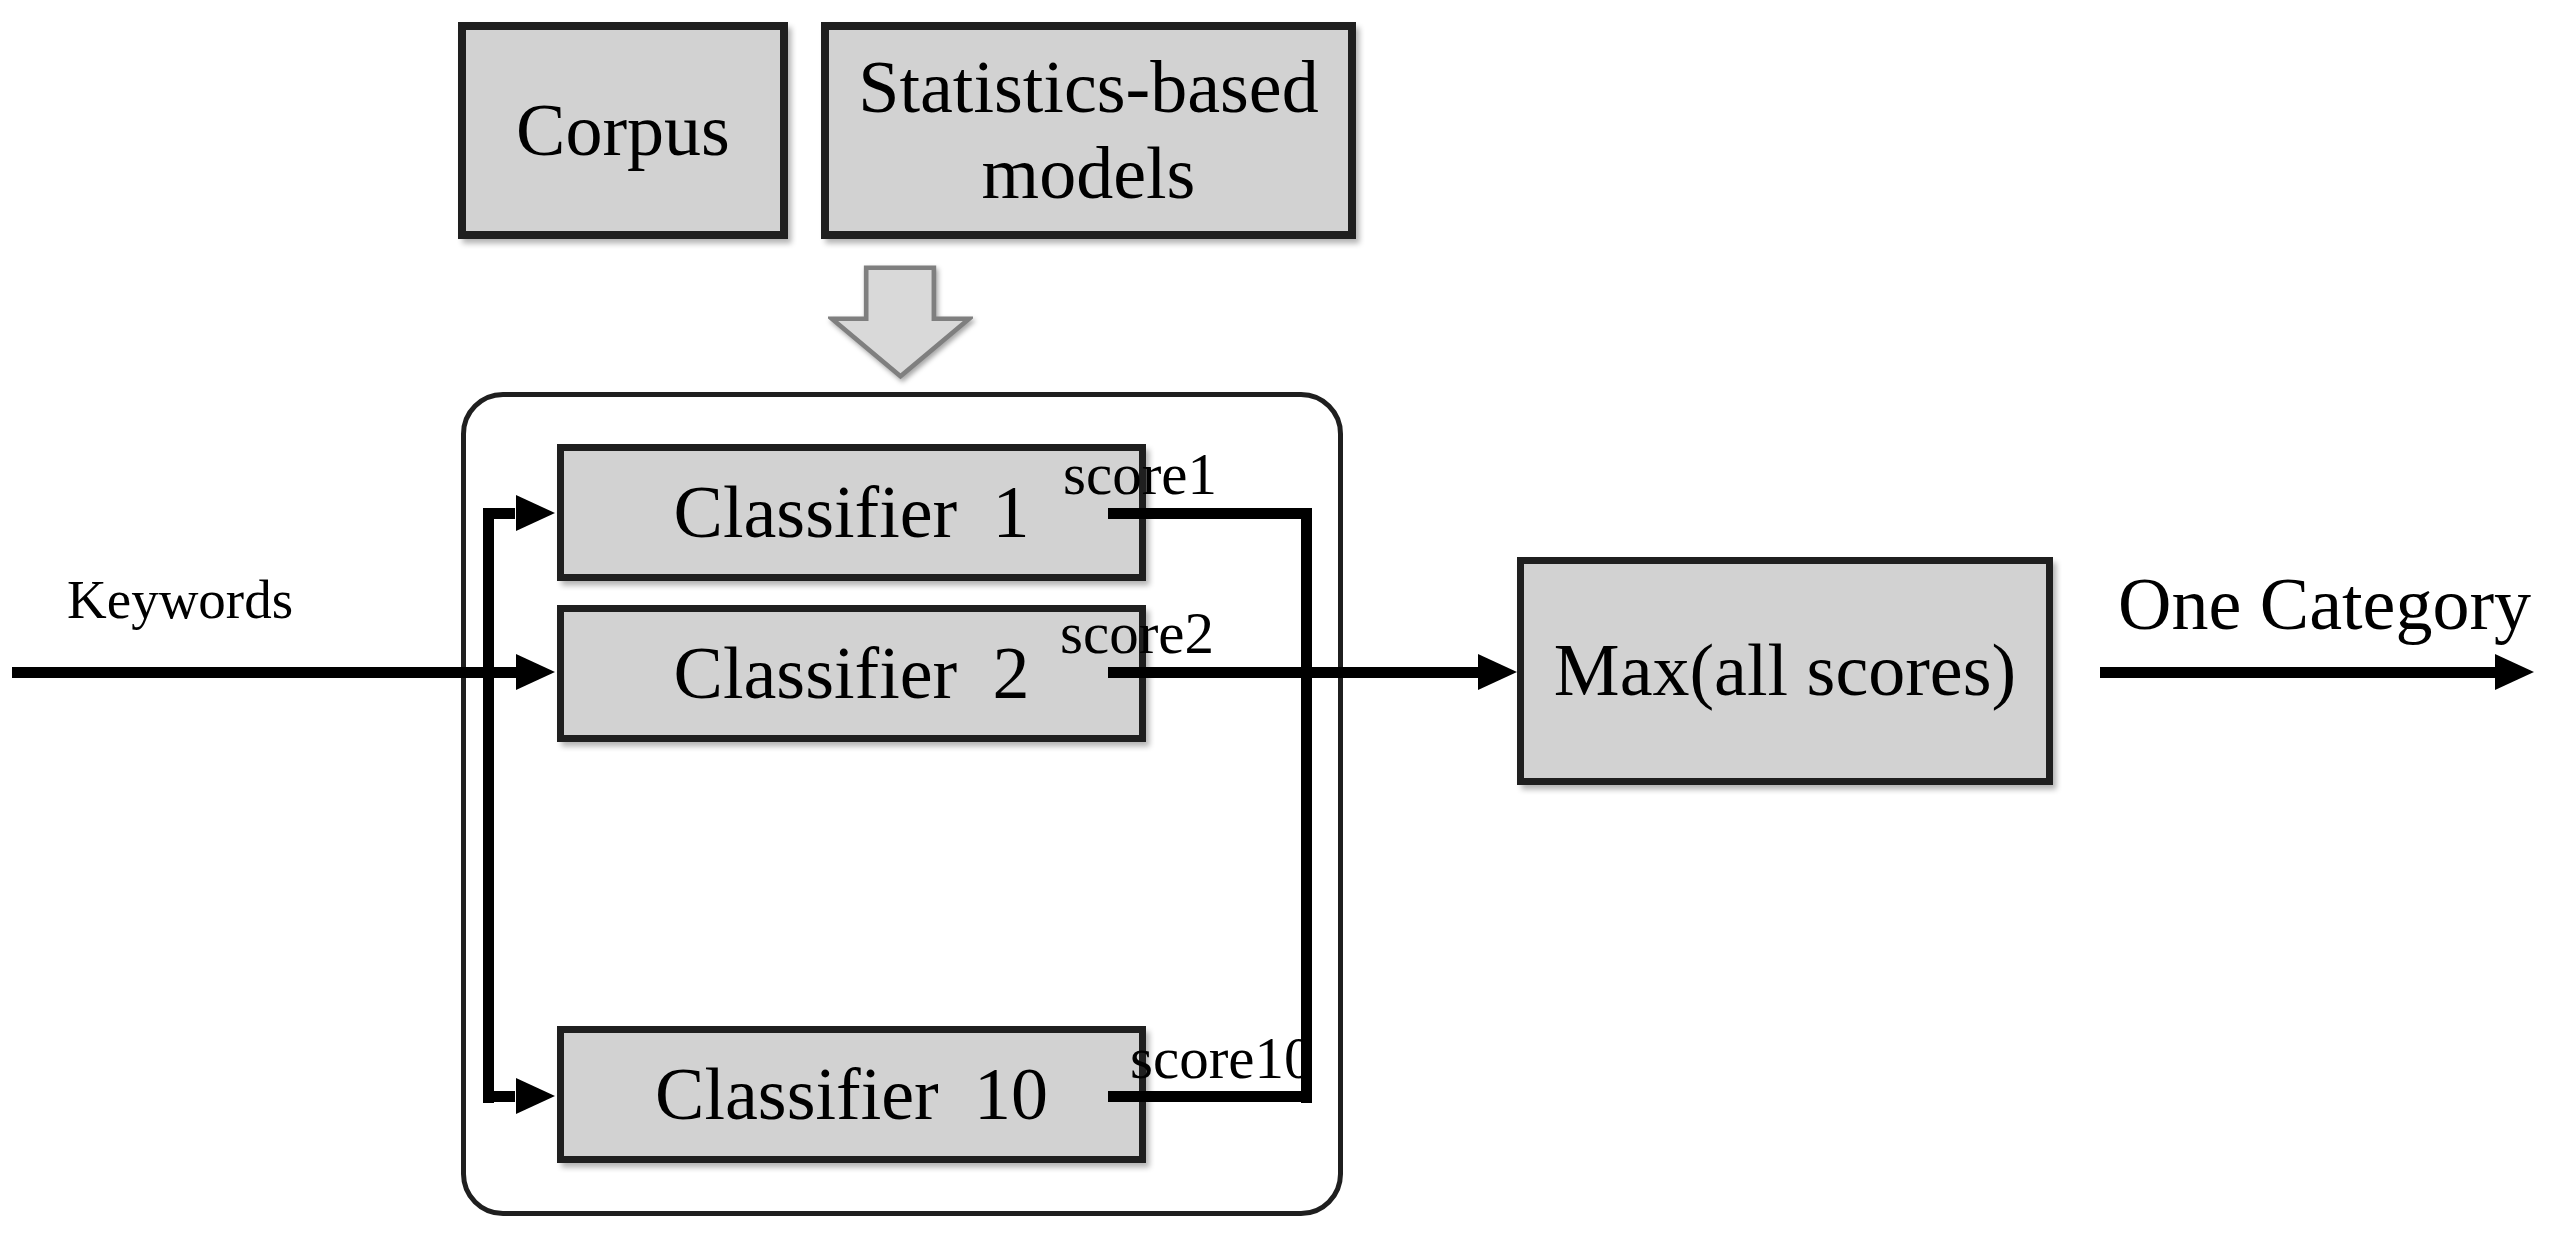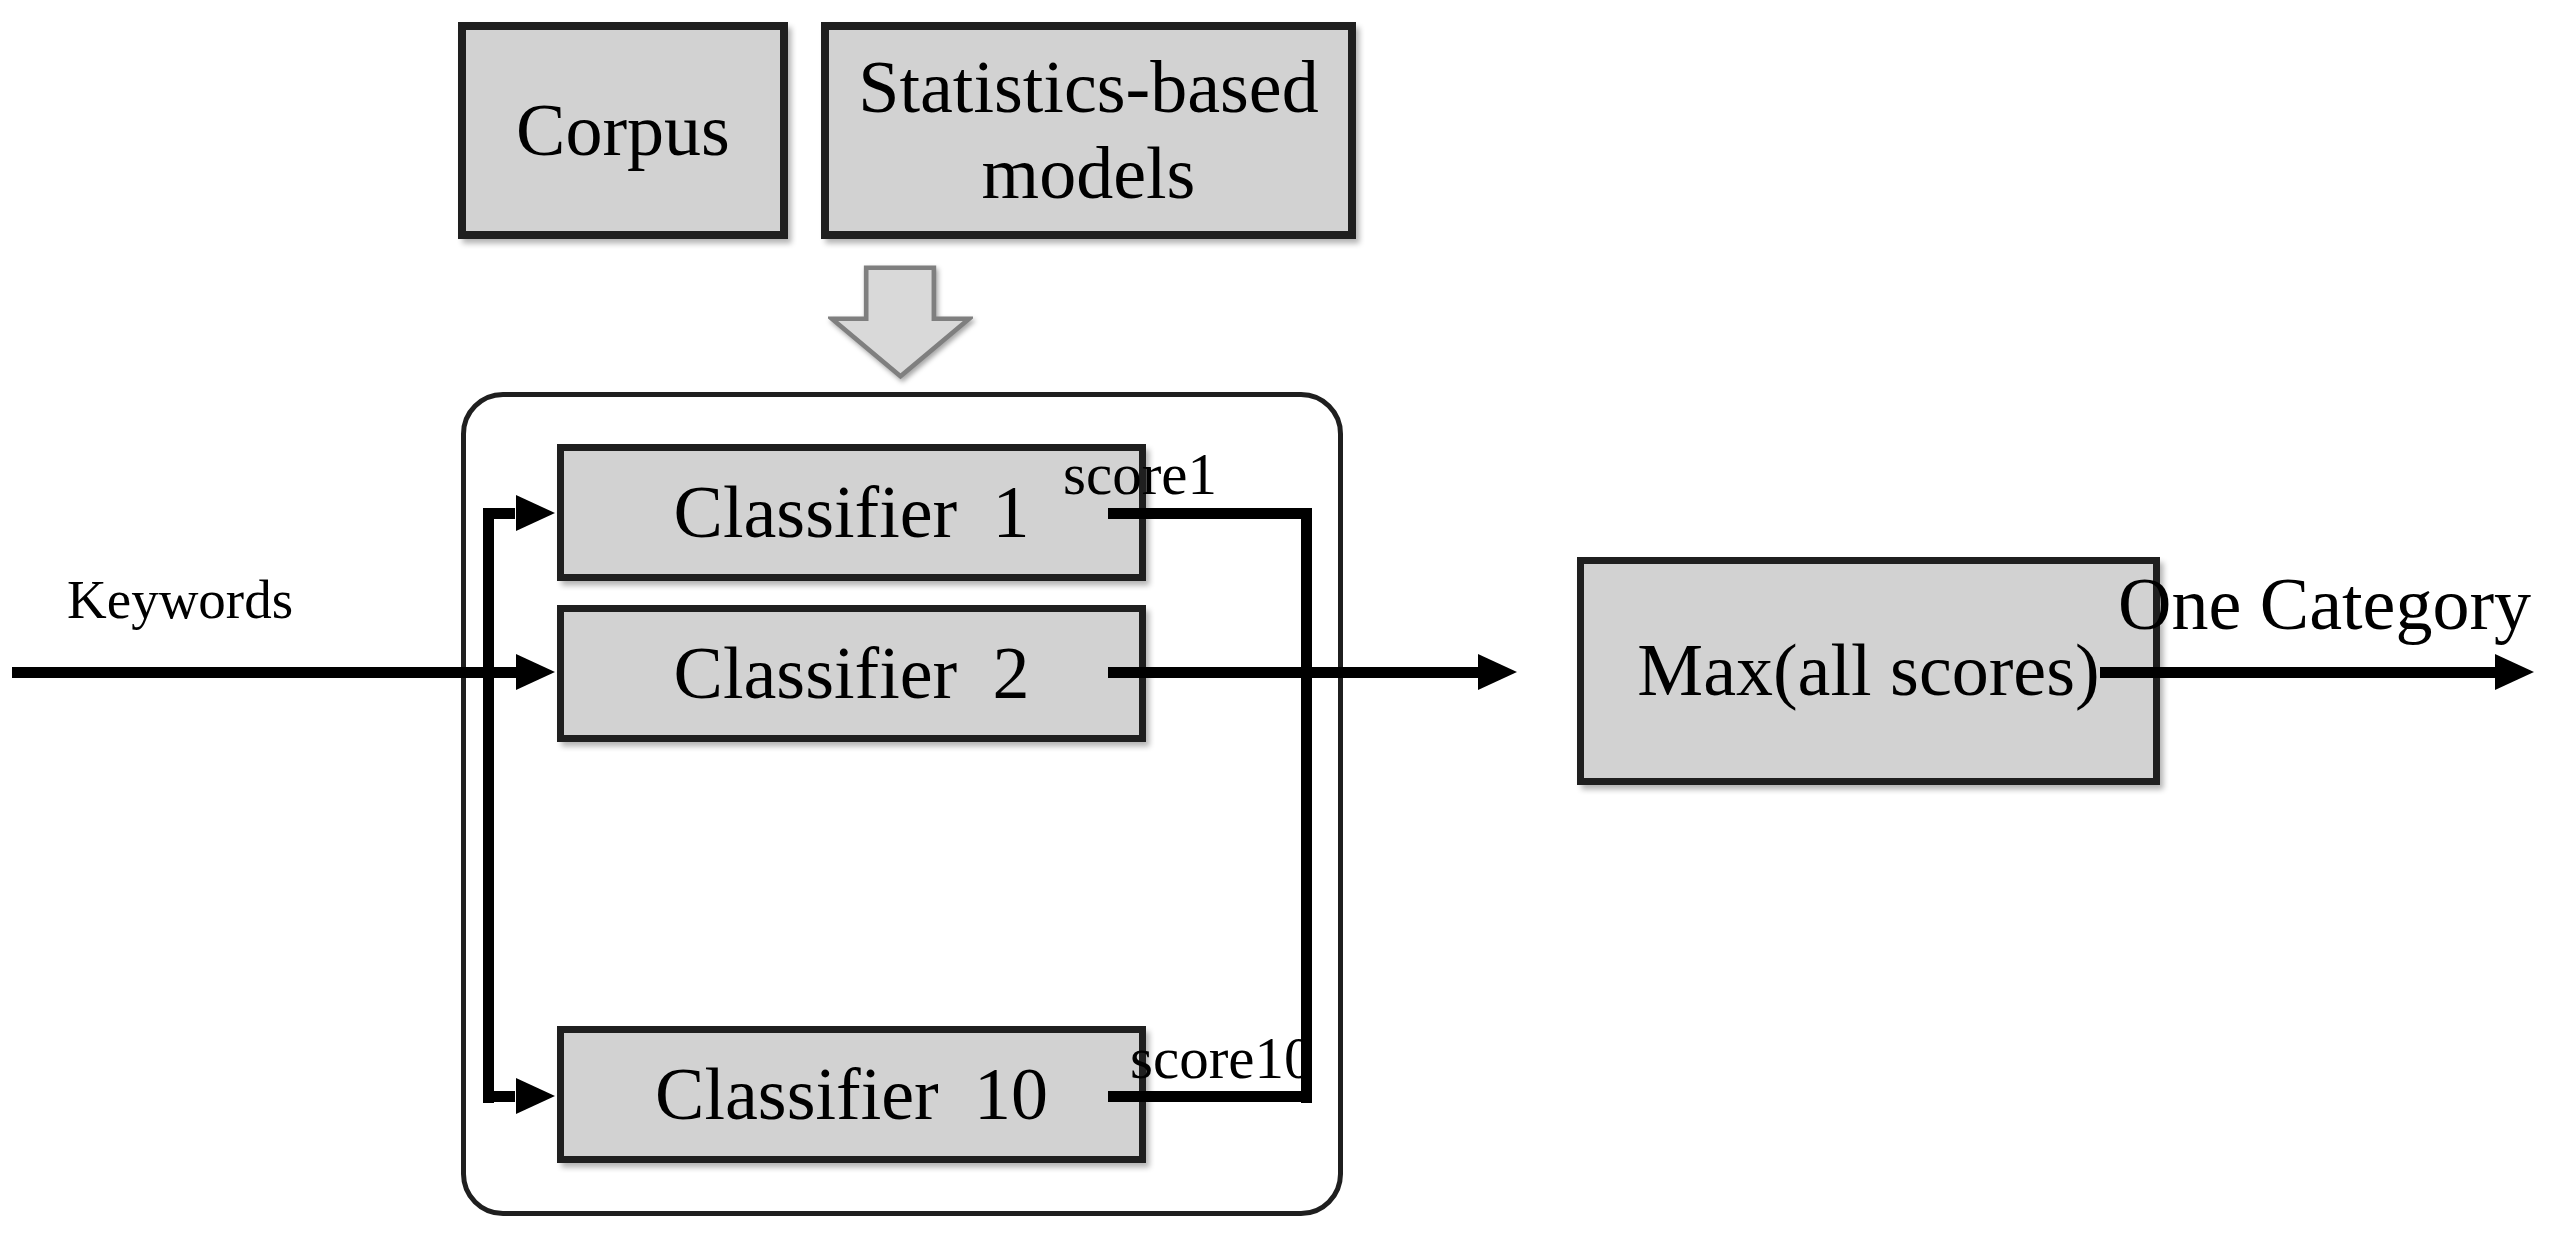--- a/index.html
+++ b/index.html
@@ -24,21 +24,21 @@
     box-shadow:3.7px 4.6px 5.6px rgba(0,0,0,0.30);
   }
   .corpus{left:458px;top:22px;width:330px;height:217px;border-width:8.4px;}
   .stats{left:821px;top:22px;width:535px;height:217px;border-width:8.4px;padding:0 13px;}
   .container-rect{
     position:absolute;box-sizing:border-box;left:461px;top:392px;width:882px;height:824px;
     border:5.6px solid var(--box_border);border-radius:42px;background:transparent;
   }
   .classifier{left:557px;width:589px;height:137px;word-spacing:16.7px;}
   .c1{top:444px;} .c2{top:605px;} .c10{top:1026px;}
-  .maxbox{left:1577px;top:557px;width:583px;height:228px;}
+  .maxbox{left:1517px;top:557px;width:536px;height:228px;}
   .hline,.vline{position:absolute;background:var(--line_color);}
   .arrowhead{
     position:absolute;width:0;height:0;
     border-top:18.6px solid transparent;border-bottom:18.6px solid transparent;
     border-left:39px solid var(--line_color);
   }
   .lbl{position:absolute;white-space:nowrap;}
   .keywords-lbl{left:67px;top:568px;width:371px;font-size:55px;}
   .score-lbl{font-size:59px;text-align:left;width:230px;}
   .s1{left:1063px;top:440px;} .s2{left:1060px;top:599px;} .s10{left:1130px;top:1024px;}
@@ -93,17 +93,18 @@
   <div class="vline" style="left:1301px;top:508px;width:11px;height:595px;"></div>
 
   <div class="hline" style="left:1108px;top:667px;width:371px;height:11px;"></div>
   <div class="arrowhead" style="left:1478px;top:654px;"></div>
 
   <div class="hline" style="left:2100px;top:667px;width:395px;height:11px;"></div>
   <div class="arrowhead" style="left:2495px;top:654px;"></div>
 
   <div class="lbl keywords-lbl">Keywords</div>
   <div class="lbl score-lbl s1">score1</div>
+  <div class="lbl score-lbl s2">score2</div>
   <div class="lbl score-lbl s10">score10</div>
   <div class="lbl onecat-lbl">One Category</div>
 
 </div>
 
 
 </body></html>

